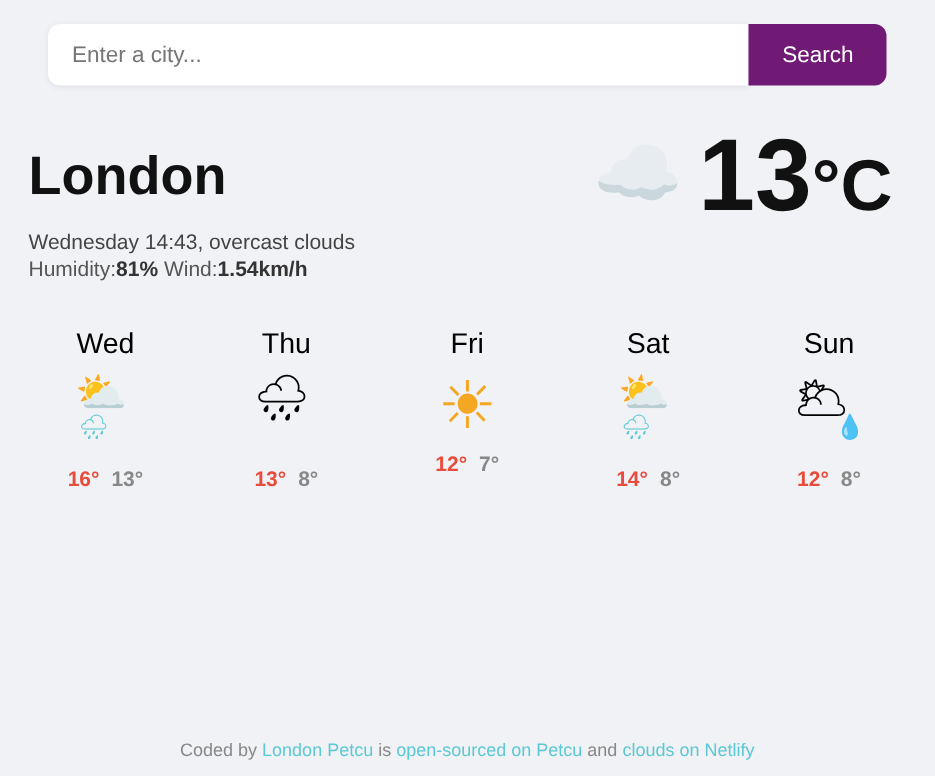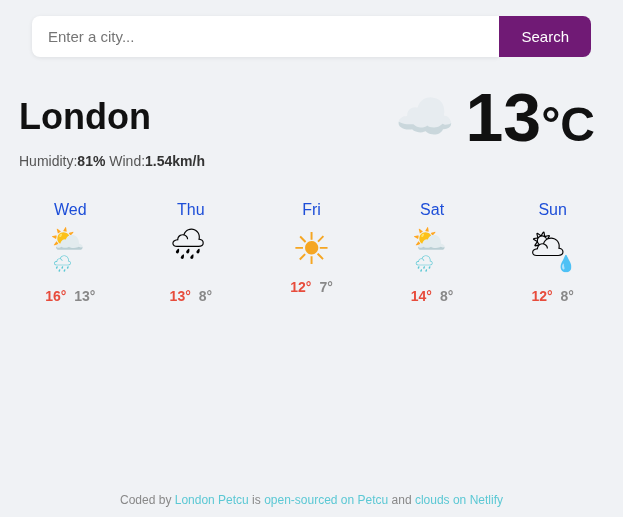--- a/index.html
+++ b/index.html
@@ -109,22 +109,22 @@
 
     .forecast-day {
       display: flex;
       flex-direction: column;
       align-items: center;
       gap: 6px;
       flex: 1;
     }
 
     .forecast-day-label {
-      font-size: 16px;
-      color: #1d4ed8;
+      font-size: 19px;
+      color: #000000;
     }
 
     .forecast-icon {
       font-size: 38px;
       line-height: 1.1;
     }
 
     .forecast-temps {
       display: flex;
       gap: 8px;
@@ -166,20 +166,21 @@
 <div class="weather-main">
   <div class="city-temp-row">
     <span class="city-name">London</span>
     <div class="temp-icon-wrapper">
       <span class="main-icon" style="font-size:48px; opacity:0.7;">☁️</span>
       <span class="temp-display">
         <span>13</span><span style="font-size:48px;">°C</span>
       </span>
     </div>
   </div>
+  <div class="description-row">Wednesday 14:43, overcast clouds</div>
   <div class="humidity-row">
     <span>Humidity:</span><strong>81%</strong>
     <span>Wind:</span><strong>1.54km/h</strong>
   </div>
 </div>
 
 <div class="forecast-section" id="forecast-container">
 <div class="forecast-day">
       <span class="forecast-day-label">Wed</span>
       <span class="forecast-icon"><span style="position:relative;display:inline-block;width:48px;height:48px;">

